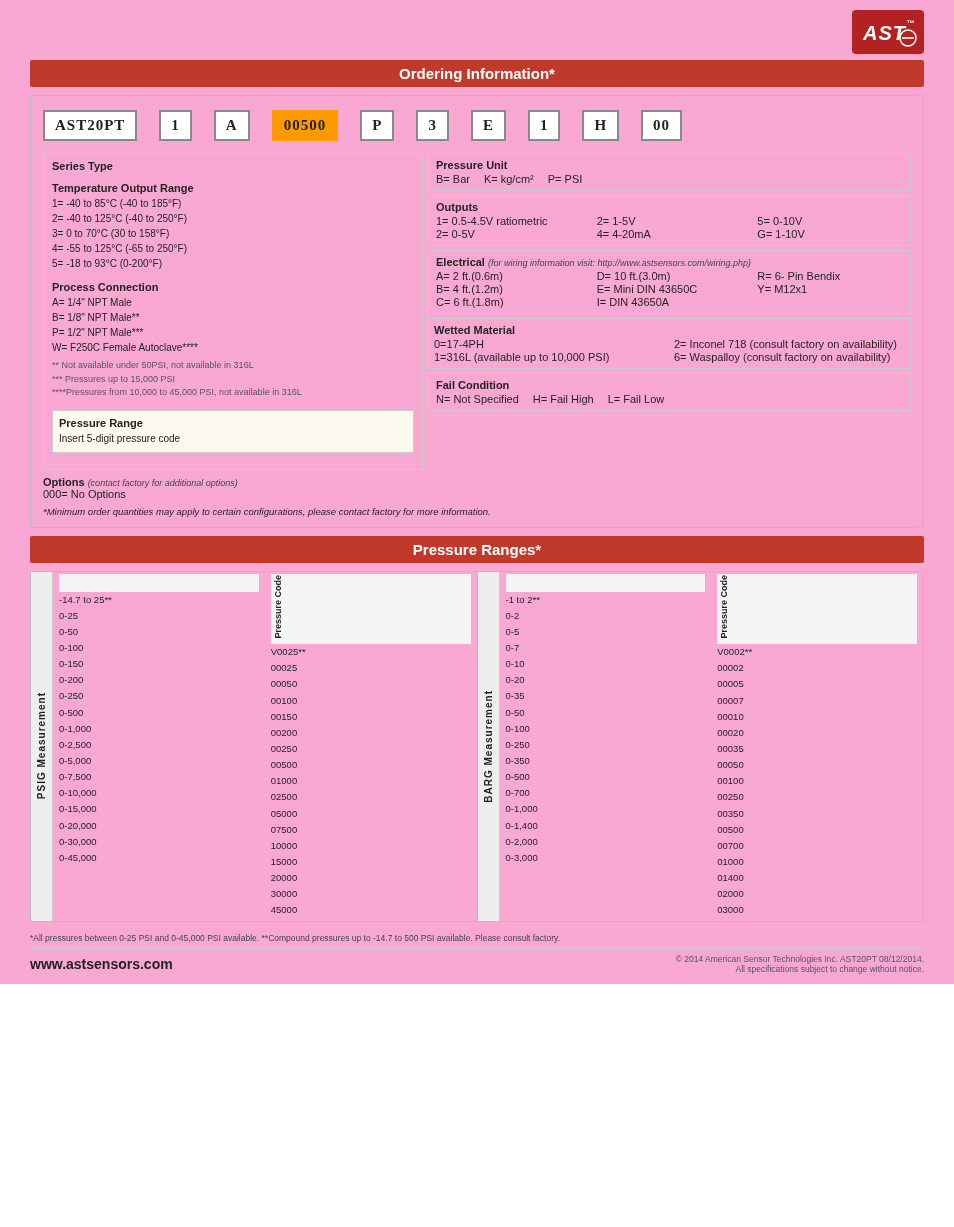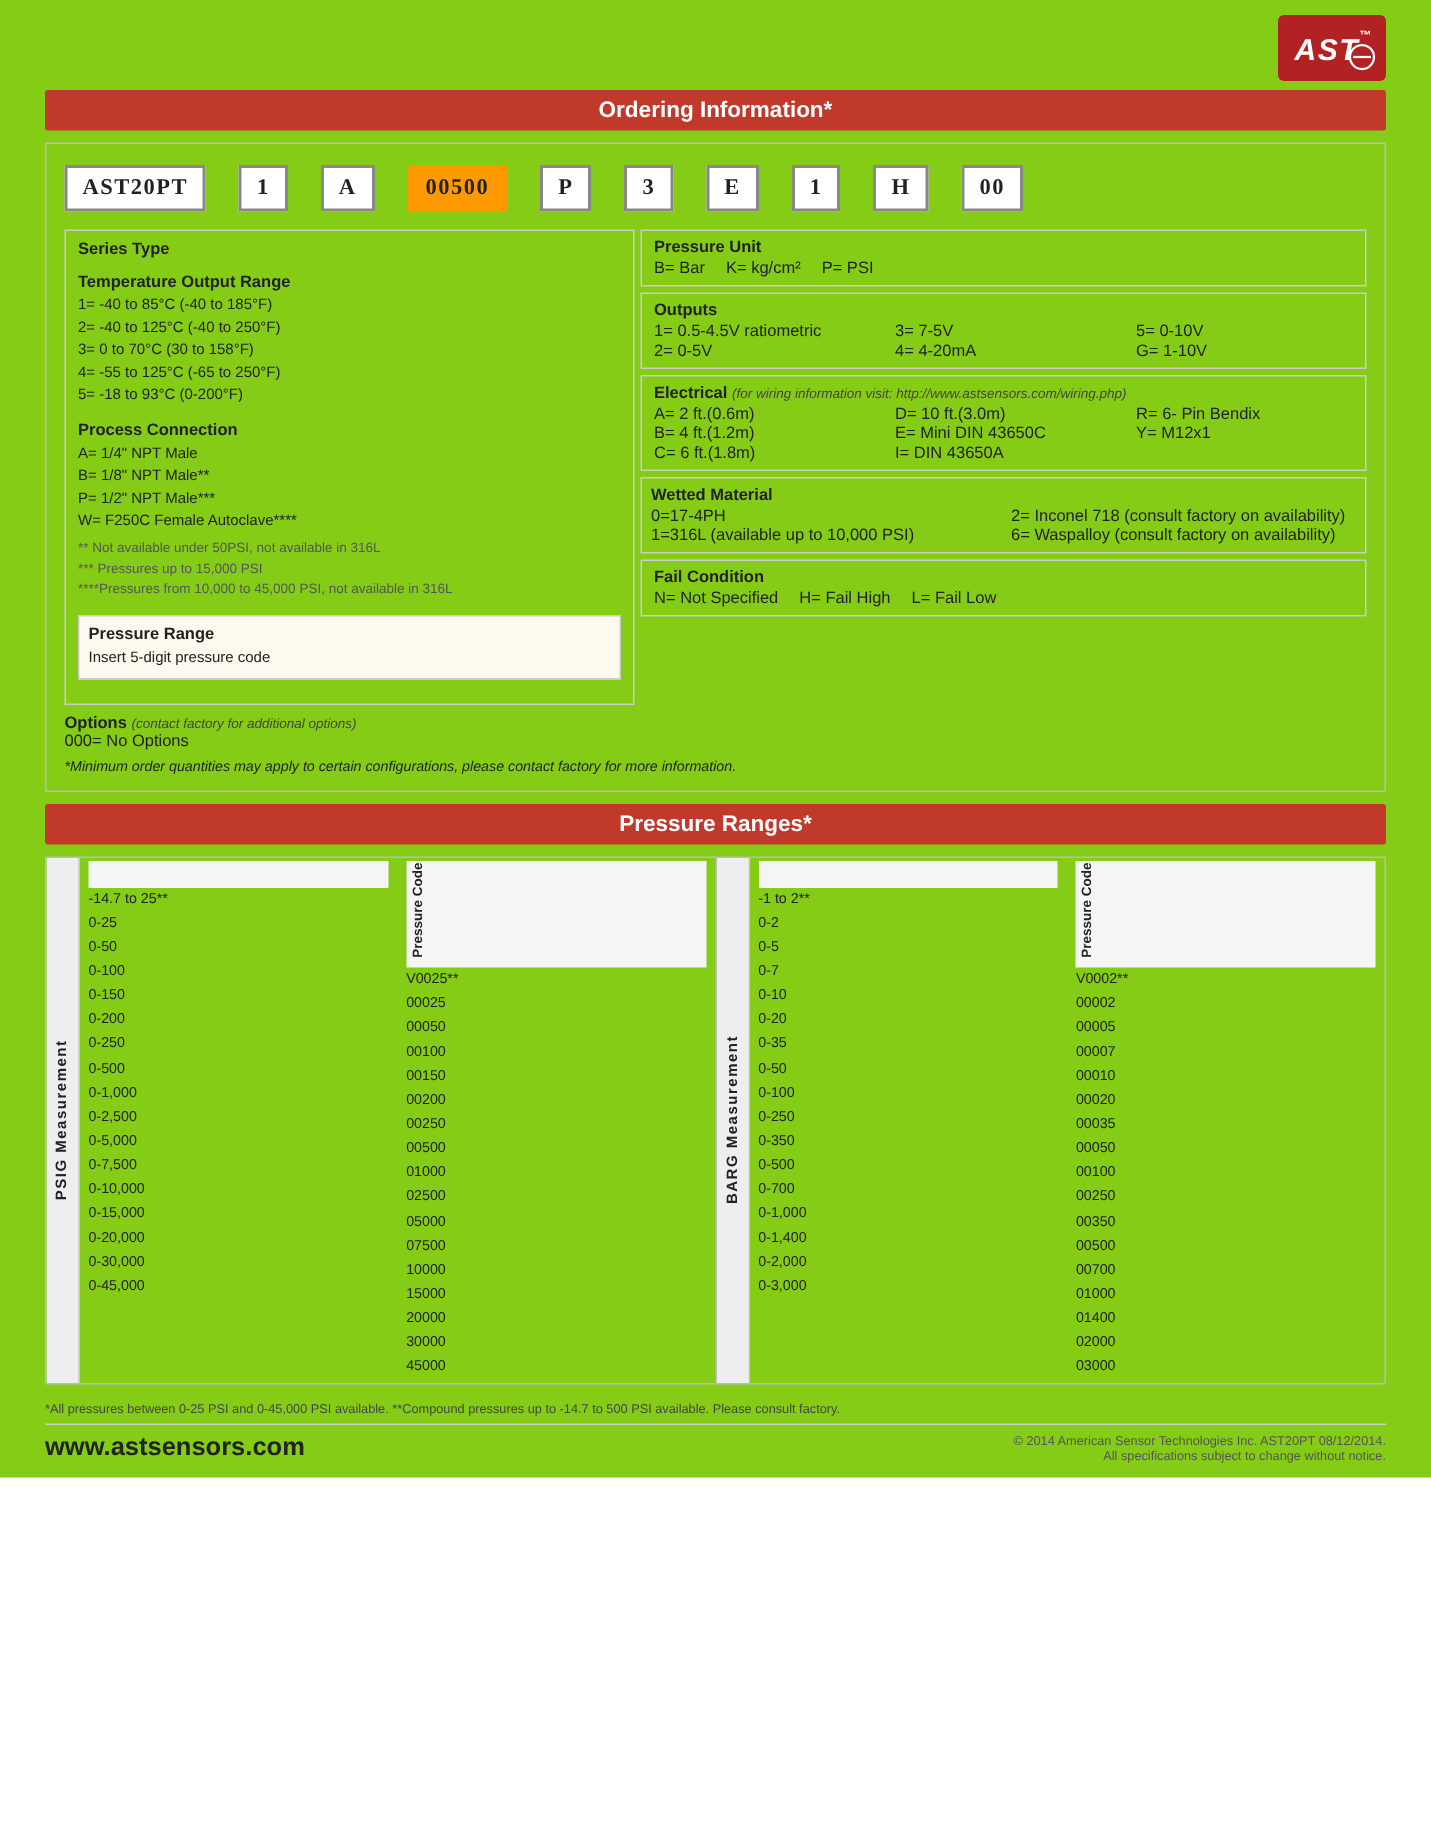--- a/index.html
+++ b/index.html
@@ -7,21 +7,21 @@
       font-family: Arial, sans-serif;
       font-size: 11px;
       background: #fff;
       width: 954px;
       min-height: 1227px;
       color: #222;
     }
     .page {
       width: 954px;
       padding: 10px 30px 10px 30px;
-      background: #84cc16;
+      background: #f9a8d4;
     }
     
     .header-logo {
       display: flex;
       justify-content: flex-end;
       margin-bottom: 6px;
     }
     .logo-box {
       width: 72px;
       height: 44px;
@@ -146,21 +146,21 @@
     .footer-bar {
       display: flex;
       align-items: center;
       justify-content: space-between;
       border-top: 1px solid #ccc;
       padding-top: 5px;
       margin-top: 5px;
     }
     .footer-url {
       font-weight: bold;
-      font-size: 17px;
+      font-size: 14px;
       color: #222;
     }
     .footer-copy {
       font-size: 8.5px;
       color: #555;
       text-align: right;
     }
     
     .pressure-note {
       font-size: 8.5px;
@@ -269,21 +269,21 @@
             <span>B= Bar</span>
             <span>K= kg/cm²</span>
             <span>P= PSI</span>
           </div>
         </div>
 
         <div style="border:1.5px solid #ccc; padding:5px 8px; margin-bottom:4px;">
           <div class="info-block-title">Outputs</div>
           <div style="display:grid; grid-template-columns: 1fr 1fr 1fr; gap:1px 16px; margin-top:2px;">
             <span>1= 0.5-4.5V ratiometric</span>
-            <span>3= 7-5V</span>
+            <span>2= 1-5V</span>
             <span>5= 0-10V</span>
             <span>2= 0-5V</span>
             <span>4= 4-20mA</span>
             <span>G= 1-10V</span>
           </div>
         </div>
 
         <div style="border:1.5px solid #ccc; padding:5px 8px; margin-bottom:4px;">
           <div>
             <span class="info-block-title">Electrical</span>

